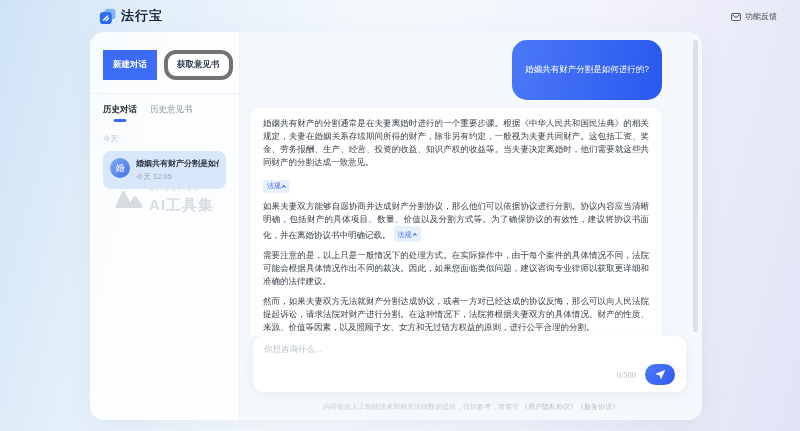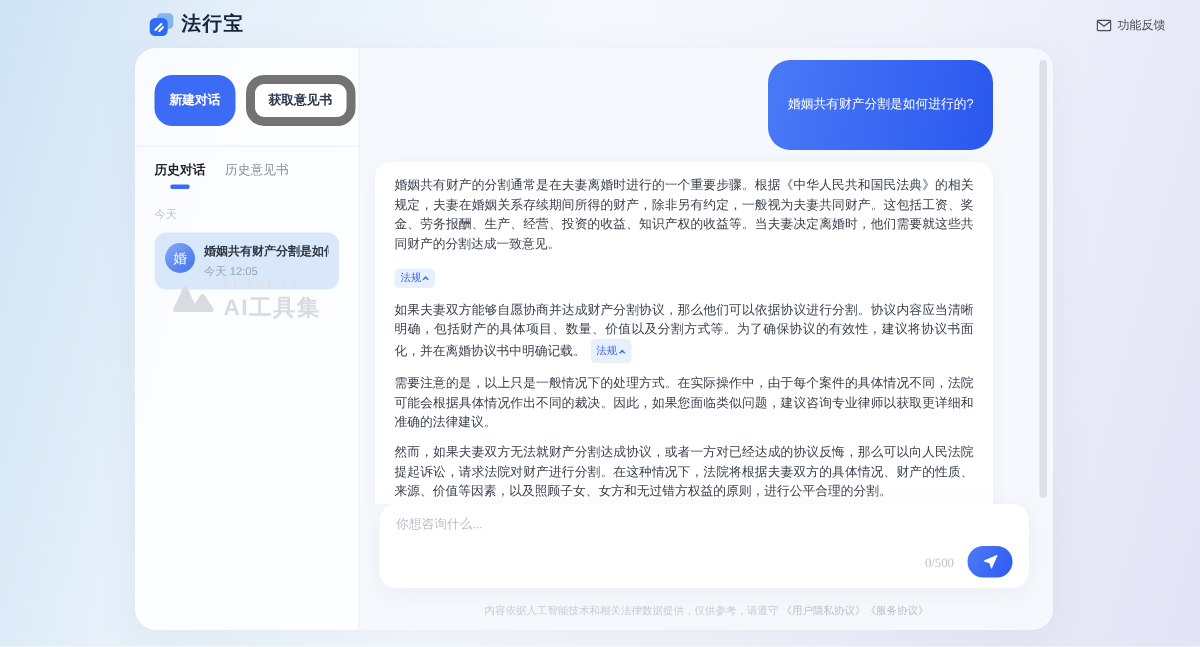--- a/index.html
+++ b/index.html
@@ -20,22 +20,22 @@
   
   .app { position:absolute; left:90px; top:32px; width:612px; height:388px;
          border-radius:14px; overflow:hidden; display:flex;
          box-shadow:0 6px 24px rgba(90,110,150,.08); }
 
   
   .sidebar { width:150px; height:100%; background:rgba(255,255,255,.82);
              border-right:1px solid #eef1f6; padding:18px 13px 0; position:relative; }
   .btn-row { display:flex; gap:7px; }
   .btn-primary { border:none; background:#3c6cf5; color:#fff; font-size:8.5px; font-weight:bold;
-                 padding:6px 10px; border-radius:12px; cursor:pointer; font-family:inherit; white-space:nowrap; }
-  .btn-outline { background:#fff; border:6px solid #737373; color:#2b3750; font-size:8.5px; font-weight:bold;
+                 padding:6px 10px; border-radius:0; cursor:pointer; font-family:inherit; white-space:nowrap; }
+  .btn-outline { background:#fff; border:4px solid #737373; color:#2b3750; font-size:8.5px; font-weight:bold;
                  padding:5px 9px; border-radius:12px; cursor:pointer; font-family:inherit; white-space:nowrap; }
   .side-divider { height:1px; background:#eef1f6; margin:13px -13px 0; }
   .tabs { display:flex; gap:13px; margin-top:10px; }
   .tab { font-size:8.5px; color:#8b919c; cursor:pointer; position:relative; padding-bottom:6px; }
   .tab.active { color:#1f242d; font-weight:bold; }
   .tab-underline { position:absolute; left:50%; transform:translateX(-50%); bottom:0;
                    width:13px; height:3px; border-radius:2px; background:#3c6cf5; display:block; }
   .group-label { margin-top:12px; font-size:7.5px; color:#b9bfca; }
   .convo-item { margin-top:7px; background:#d9e7fb; border-radius:8px; padding:7px 7px;
                 display:flex; gap:6px; align-items:flex-start; cursor:pointer; }

